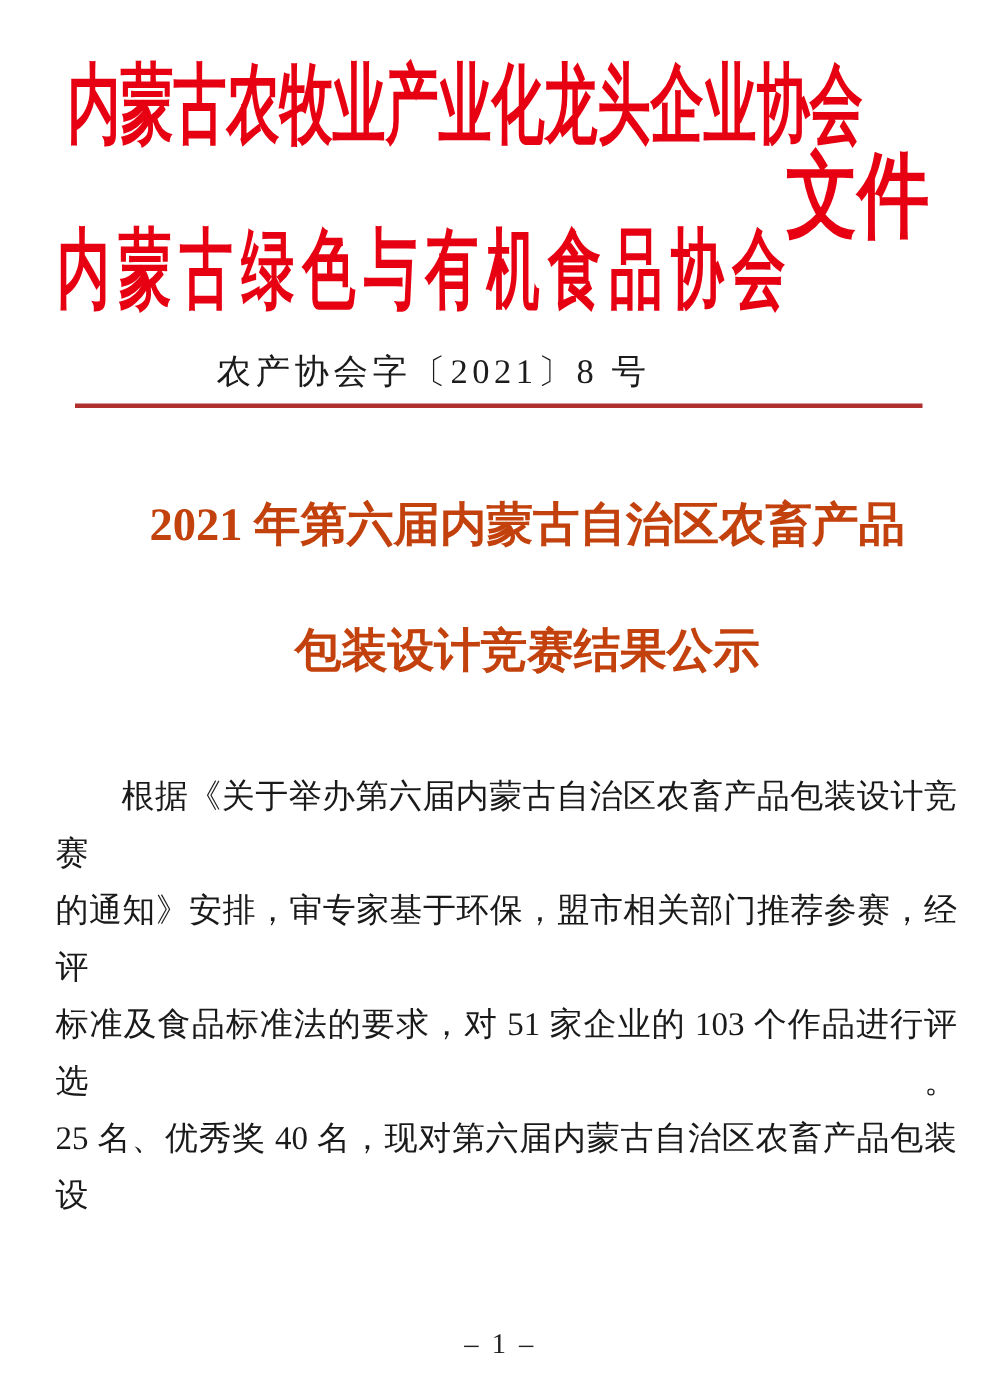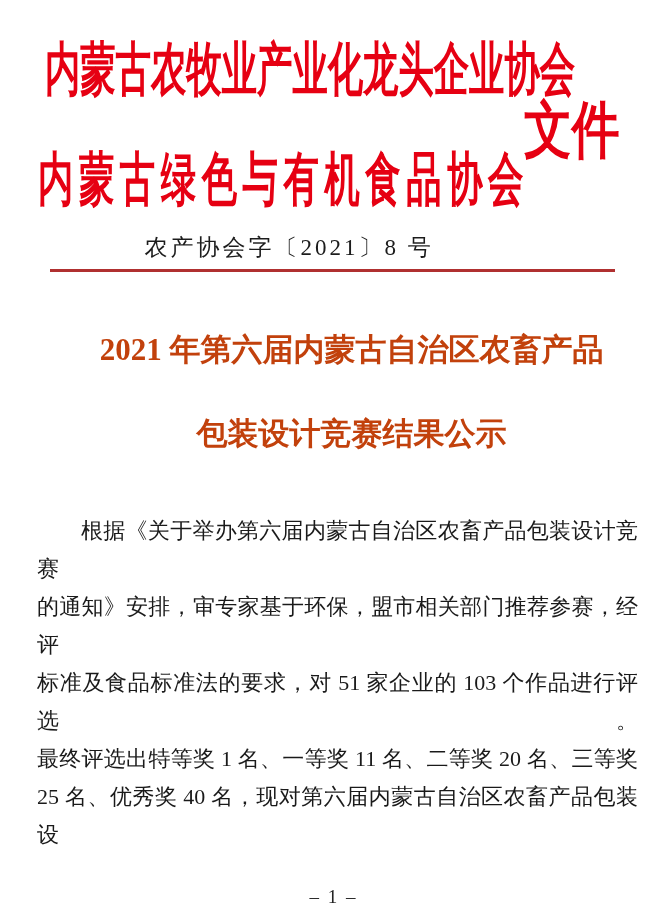--- a/index.html
+++ b/index.html
@@ -122,20 +122,19 @@
 
   <div class="title">
     <div class="title-line">2021 年第六届内蒙古自治区农畜产品</div>
     <div class="title-line">包装设计竞赛结果公示</div>
   </div>
 
   <div class="body-block">
     <div class="jline indent">根据《关于举办第六届内蒙古自治区农畜产品包装设计竞赛</div>
     <div class="jline">的通知》安排，审专家基于环保，盟市相关部门推荐参赛，经评</div>
     <div class="jline">标准及食品标准法的要求，对 51 家企业的 103 个作品进行评选。</div>
-    <div class="jline">最终评选出特等奖 1 名、一等奖 11 名、二等奖 20 名、三等奖</div>
     <div class="jline">25 名、优秀奖 40 名，现对第六届内蒙古自治区农畜产品包装设</div>
 
   </div>
 
   <div class="page-number">– 1 –</div>
 
 </div>
 
 </body></html>

